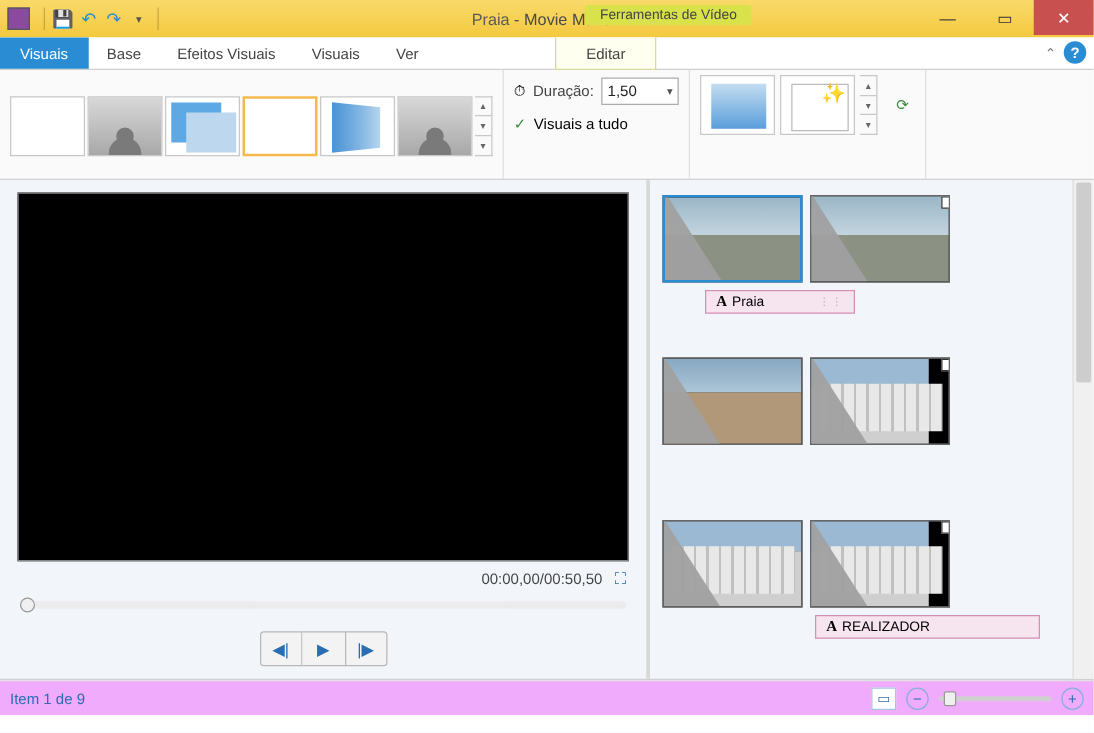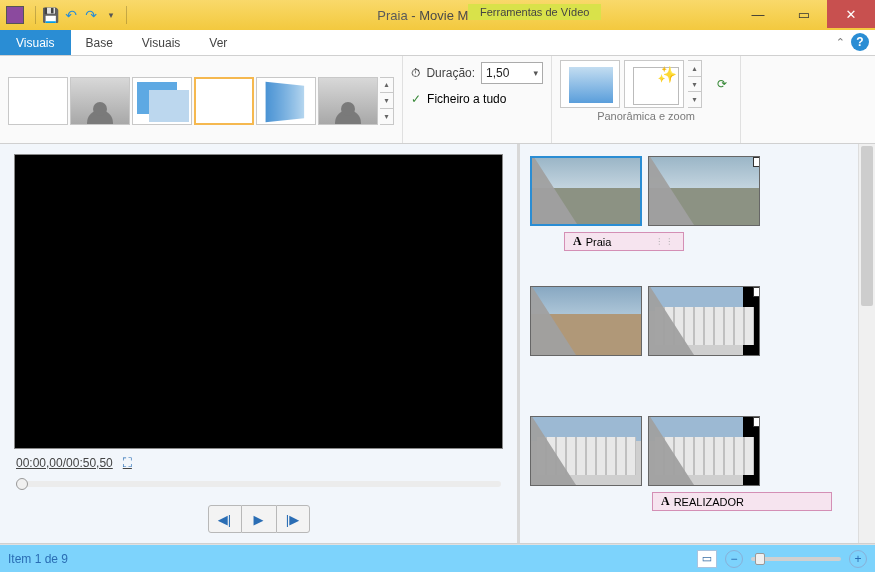--- a/index.html
+++ b/index.html
@@ -61,21 +61,21 @@
 .pz-thumb { width: 60px; height: 48px; border: 1px solid #c8c8c8; background: #fff; position: relative; }
 .pz-thumb.blue::before { content:""; position:absolute; width:44px; height:36px; left:8px; top:6px; background: linear-gradient(to top,#5a9edb,#c3ddf1); }
 .pz-thumb.magic::before { content:""; position:absolute; width:44px; height:36px; left:8px; top:6px; background:#fff; border:1px solid #bbb; }
 .pz-thumb.magic::after { content:"✨"; position:absolute; right:6px; top:4px; font-size:16px; }
 .small-icon-btn { width: 20px; height: 20px; display:flex; align-items:center; justify-content:center; }
 
 
 .main { height: 400px; display: flex; background: #f2f6fb; border-bottom: 1px solid #d0d0d0; }
 .preview-pane { width: 520px; padding: 10px 14px; display:flex; flex-direction:column; border-right: 3px solid #d8d8d8; }
 .preview-video { flex:1; background:#000; border:1px solid #888; }
-.preview-time { text-align:right; padding: 6px 2px; font-size:12px; color:#444; display:flex; gap:10px; align-items:center;text-decoration:underline; }
+.preview-time { text-align:right; padding: 6px 2px; font-size:12px; color:#444; display:flex; justify-content:flex-end; gap:10px; align-items:center; }
 .fullscreen-icon { color:#2a6db4; font-size:13px; }
 .seek-track { height:6px; background:#ececec; border-radius:3px; position:relative; margin: 4px 2px; }
 .seek-thumb { position:absolute; left:0; top:-3px; width:12px; height:12px; border-radius:6px; background:#f0f0f0; border:1px solid #999; }
 .play-controls { display:flex; justify-content:center; gap:0; margin-top: 14px; }
 .pc-btn { width:34px; height:28px; border:1px solid #b8b8b8; background:#f3f3f3; display:flex; align-items:center; justify-content:center; color:#2a6db4; font-size:13px; }
 .pc-btn:first-child { border-radius: 3px 0 0 3px; }
 .pc-btn:last-child { border-radius: 0 3px 3px 0; }
 .pc-btn.mid { border-left:none; border-right:none; }
 
 
@@ -99,21 +99,21 @@
 
 .sb-title-tag { position:absolute; top:76px; left:34px; border:1px solid #d48fb5; background:#f6e4ef; padding: 1px 8px; font-size:11px; display:flex; align-items:center; gap:4px; }
 .sb-title-tag.credit { left: 145px; }
 .title-A { font-family: Georgia, serif; font-weight: bold; font-size: 12px; }
 .sb-title-tag .drag-dots { margin-left: 40px; color:#aaa; letter-spacing:2px; font-size:8px; }
 
 .v-scroll { position:absolute; right:0; top:0; bottom:0; width:17px; background:#f0f0f0; border-left:1px solid #ddd; }
 .v-scroll-thumb { position:absolute; top:2px; left:2px; right:2px; height:160px; background:#cdcdcd; border-radius:2px; }
 
 
-.statusbar { height: 28px; background: #7dd3fc; display:flex; align-items:center; padding: 0 8px; font-size:12px; color:#2a6db4; border-top:1px solid #e0e0e0; }
+.statusbar { height: 28px; background: #f0abfc; display:flex; align-items:center; padding: 0 8px; font-size:12px; color:#2a6db4; border-top:1px solid #e0e0e0; }
 .status-left { flex:1; }
 .status-right { display:flex; align-items:center; gap:8px; }
 .zoom-track { width: 90px; height:4px; background:#d0d0d0; border-radius:2px; position:relative; }
 .zoom-thumb { position:absolute; left:4px; top:-4px; width:10px; height:12px; background:#f0f0f0; border:1px solid #999; border-radius:2px; }
 .zoom-btn { width:18px; height:18px; border:1px solid #88b0d8; border-radius:50%; display:flex; align-items:center; justify-content:center; color:#2a6db4; font-size:12px; }
 .view-icon { width:20px; height:18px; border:1px solid #a8c4e0; display:flex; align-items:center; justify-content:center; font-size:11px; color:#3a6fa5; background:#fff; }
 
 
 .undo-arrow { color:#2a8dd4; font-size:14px; }
 .redo-arrow { color:#2a8dd4; font-size:14px; }
@@ -143,22 +143,24 @@
   <div class="win-controls">
     <div class="win-btn">—</div>
     <div class="win-btn">▭</div>
     <div class="win-btn win-close">✕</div>
   </div>
 </div>
 
 <div class="tabs-row">
   <div class="tab file">Visuais</div>
   <div class="tab">Base</div>
+  <div class="tab">Efeitos Visuais</div>
   <div class="tab">Visuais</div>
   <div class="tab">Ver</div>
+  <div class="context-tab-edit">Editar</div>
   <div class="tabs-right">
     <div class="collapse-icon">⌃</div>
     <div class="help-icon">?</div>
   </div>
 </div>
 
 <div class="ribbon">
 
   <div class="ribbon-group" style="flex: 0 0 auto;">
     <div class="ribbon-group-content">
@@ -180,36 +182,35 @@
     <div class="dur-row">
       <span>⏱</span>
       <span class="dur-label">Duração:</span>
       <div class="dur-input">
         <span class="dur-value">1,50</span>
         <span class="dur-arrow">▾</span>
       </div>
     </div>
     <div class="apply-row">
       <span class="apply-icon">✓</span>
-      <span>Ficheiro a tudo</span>
+      <span>Visuais a tudo</span>
     </div>
   </div>
 
   <div class="ribbon-group">
     <div class="panzoom-group-content">
       <div class="pz-thumb blue"></div>
       <div class="pz-thumb magic"></div>
       <div class="gallery-more">
         <div>▴</div>
         <div>▾</div>
         <div>▾</div>
       </div>
       <div class="small-icon-btn" style="color:#3a8a3a; margin-left:6px;">⟳</div>
     </div>
-    <div class="ribbon-group-label">Panorâmica e zoom</div>
   </div>
 </div>
 
 <div class="main">
 
   <div class="preview-pane">
     <div class="preview-video"></div>
     <div class="preview-time">
       <span>00:00,00/00:50,50</span>
       <span class="fullscreen-icon">⛶</span>

